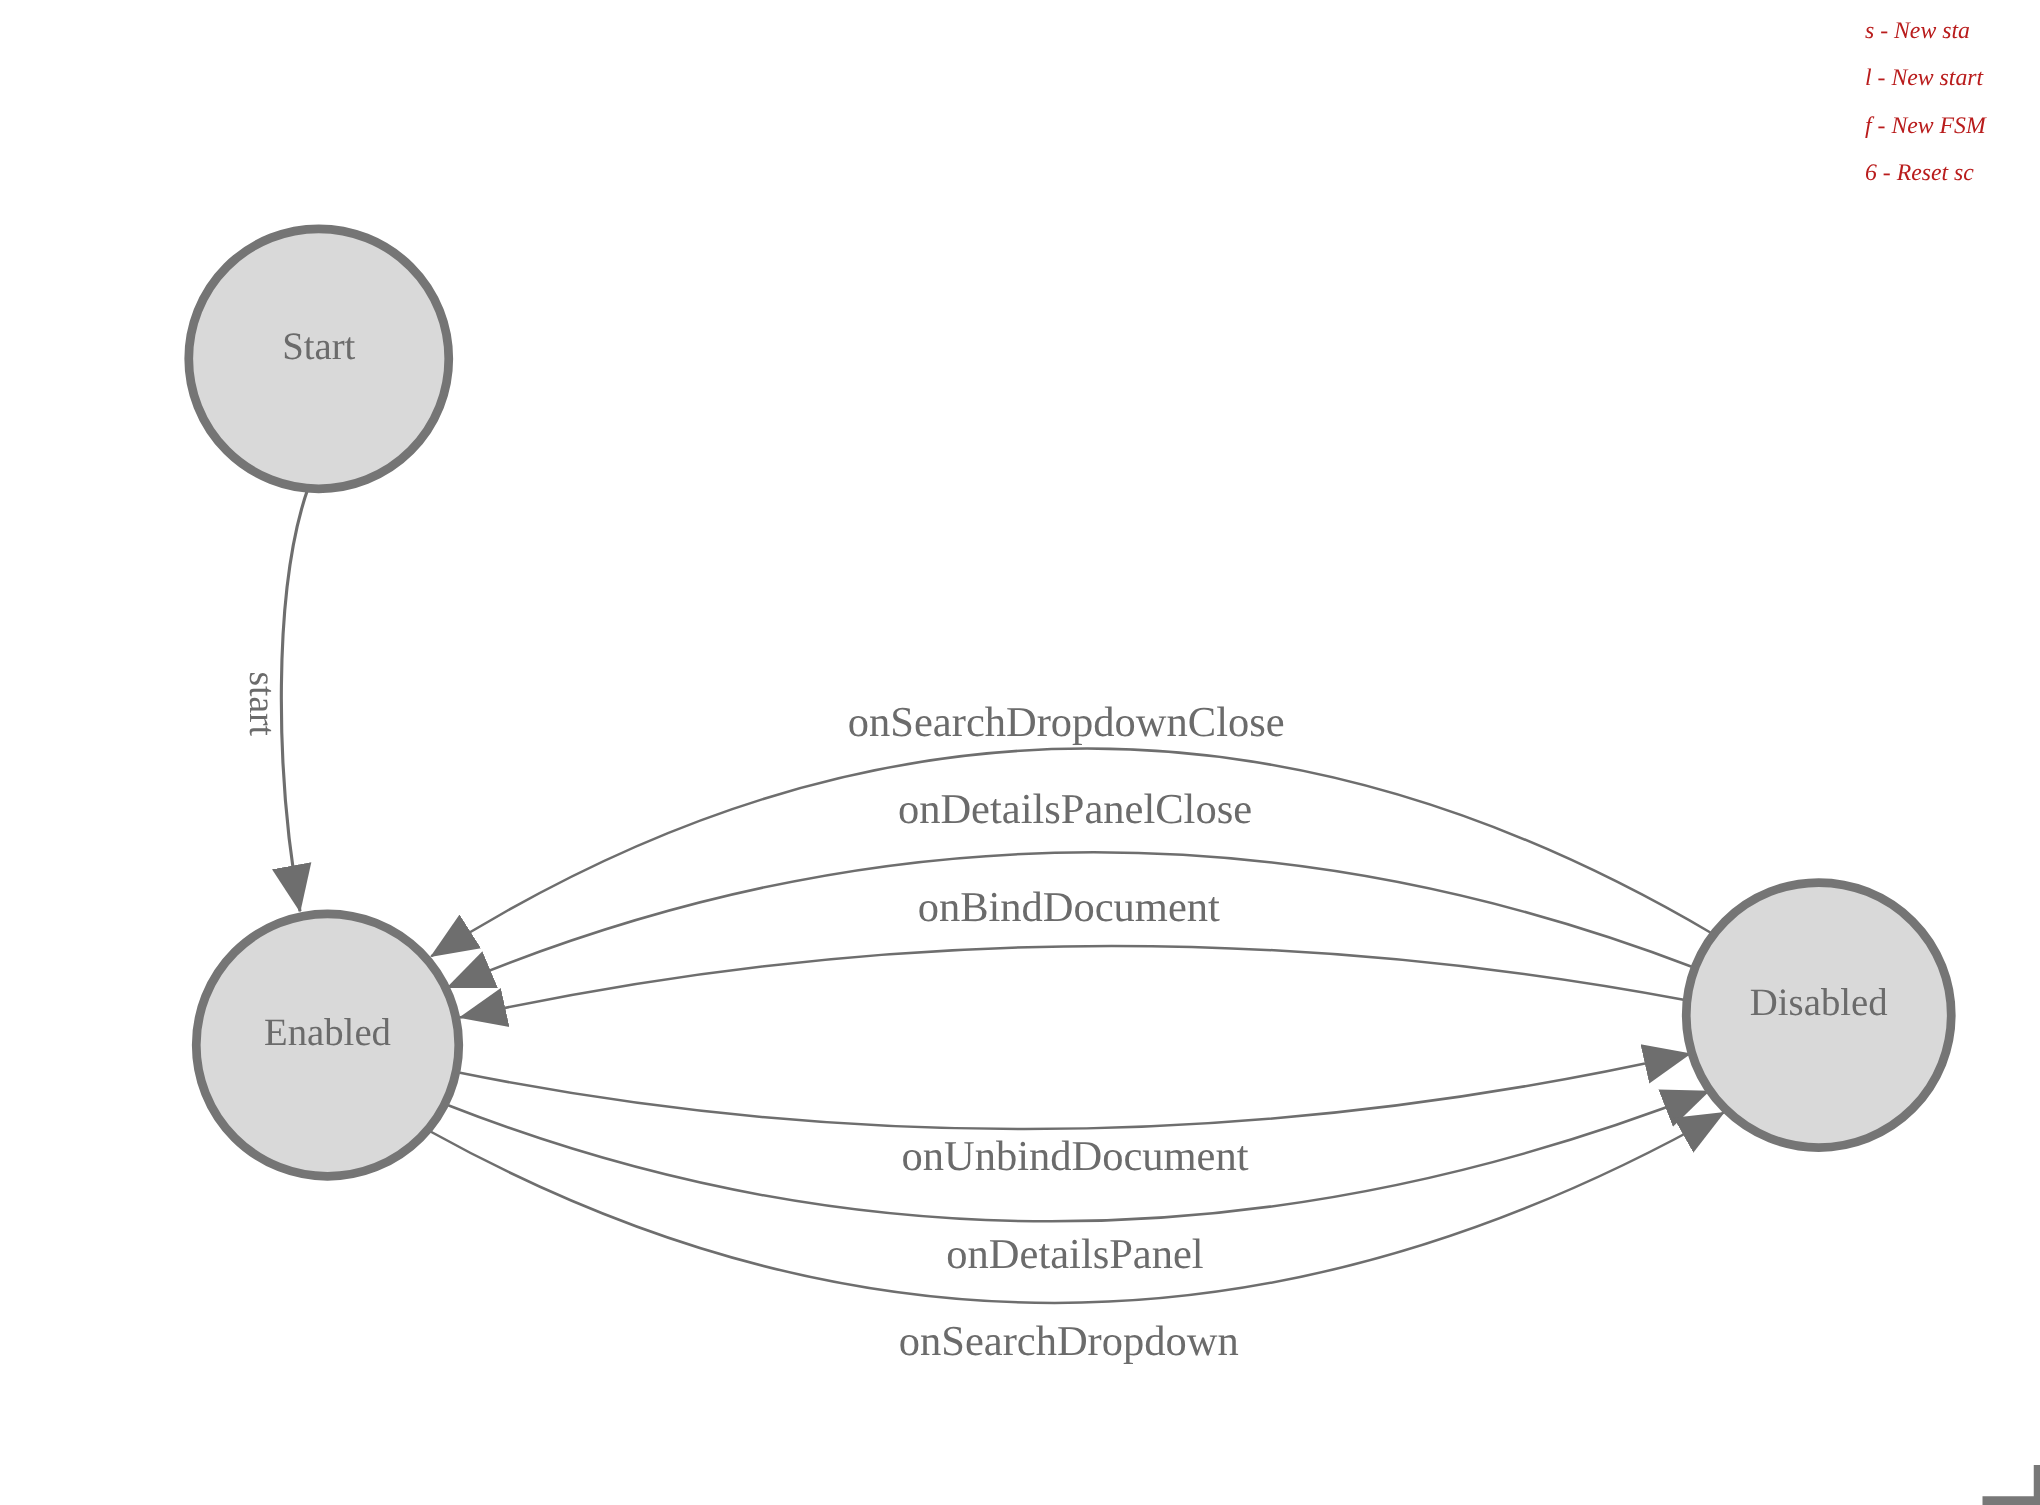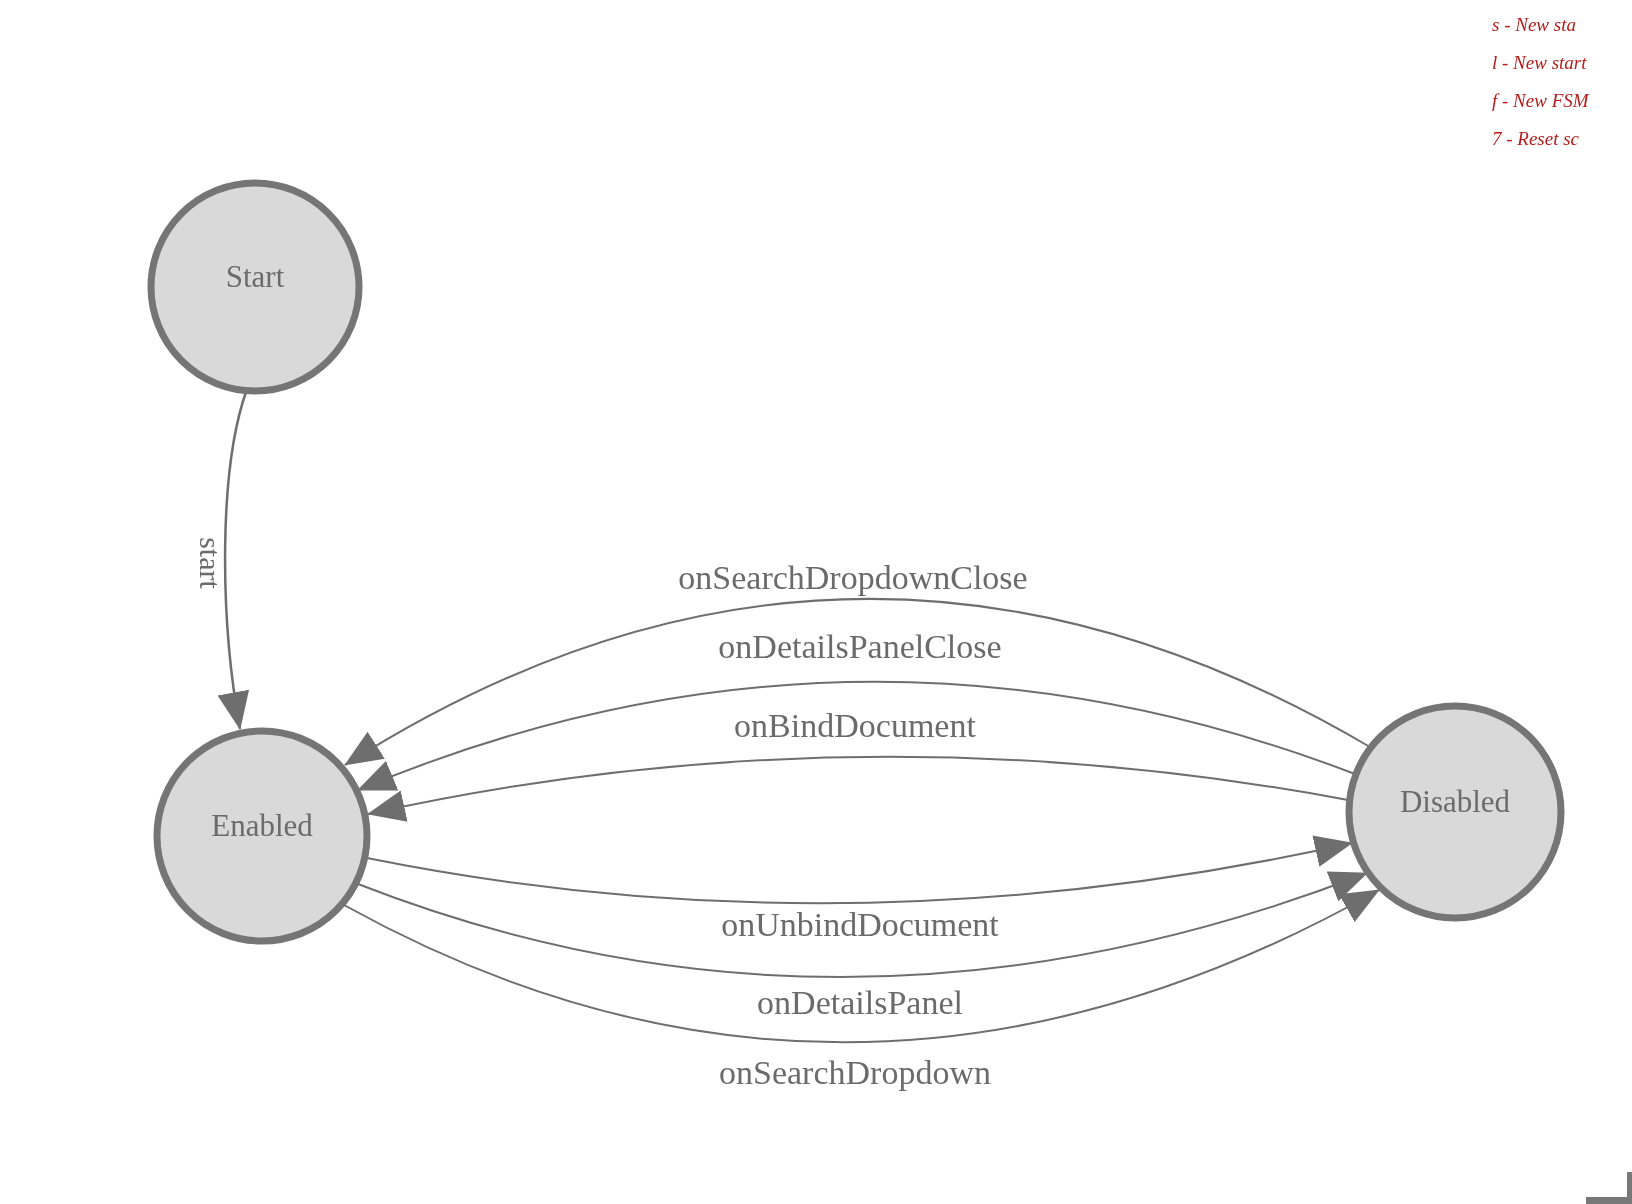--- a/index.html
+++ b/index.html
@@ -110,16 +110,16 @@
     <g>
       <rect x="1586" y="1197" width="46" height="7" fill="#787878"></rect>
       <rect x="1627" y="1172" width="5" height="32" fill="#787878"></rect>
     </g>
   </svg>
 
   <div class="legend">
     <div>s - New sta</div>
     <div>l - New start</div>
     <div>f - New FSM</div>
-    <div>7 - Reset sc</div>
+    <div>6 - Reset sc</div>
   </div>
 
 </div>
 
 </body></html>

